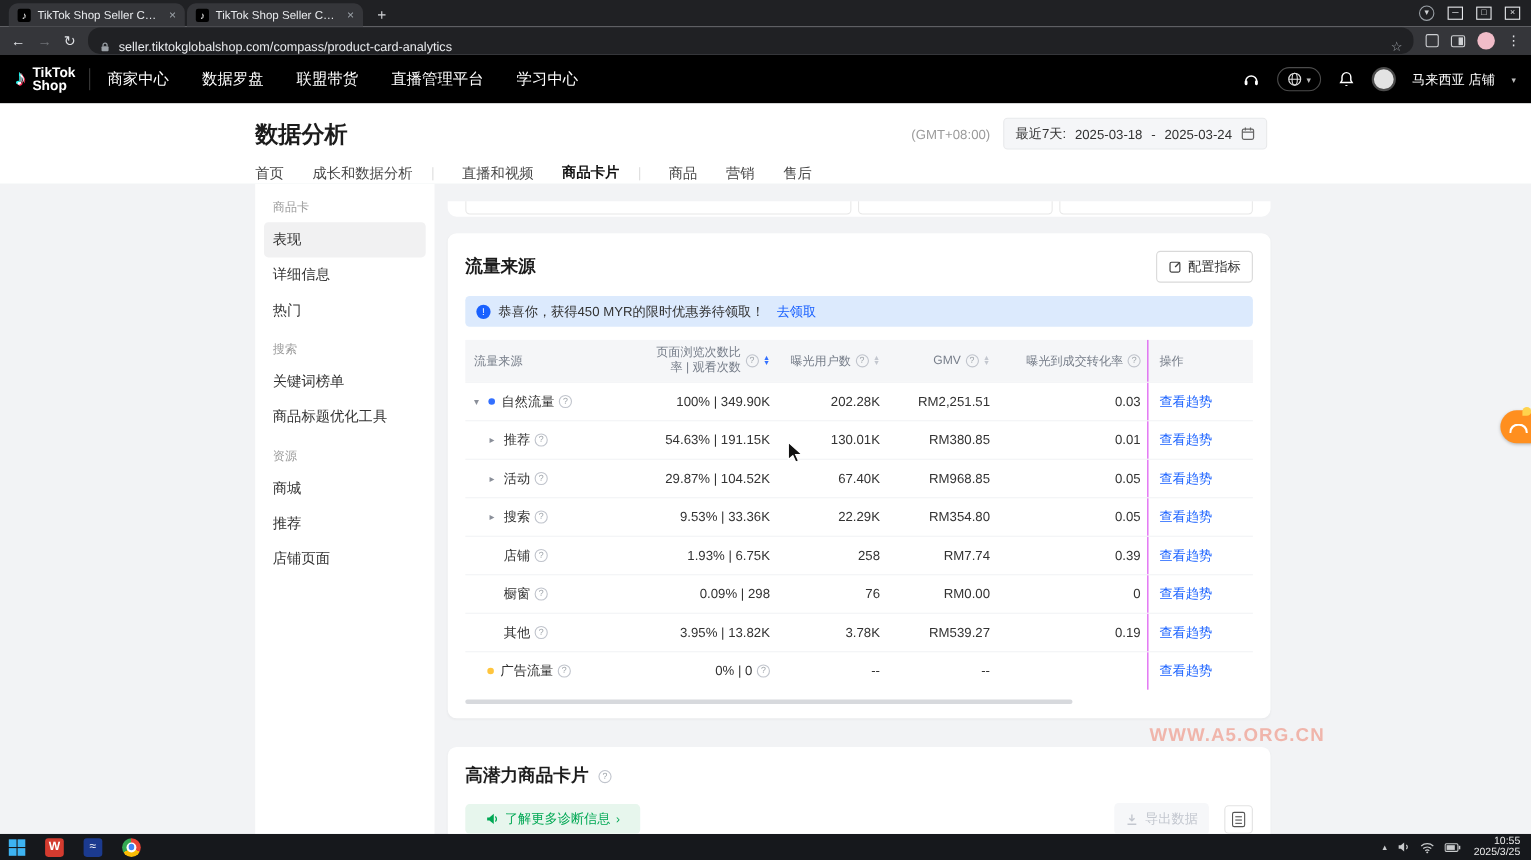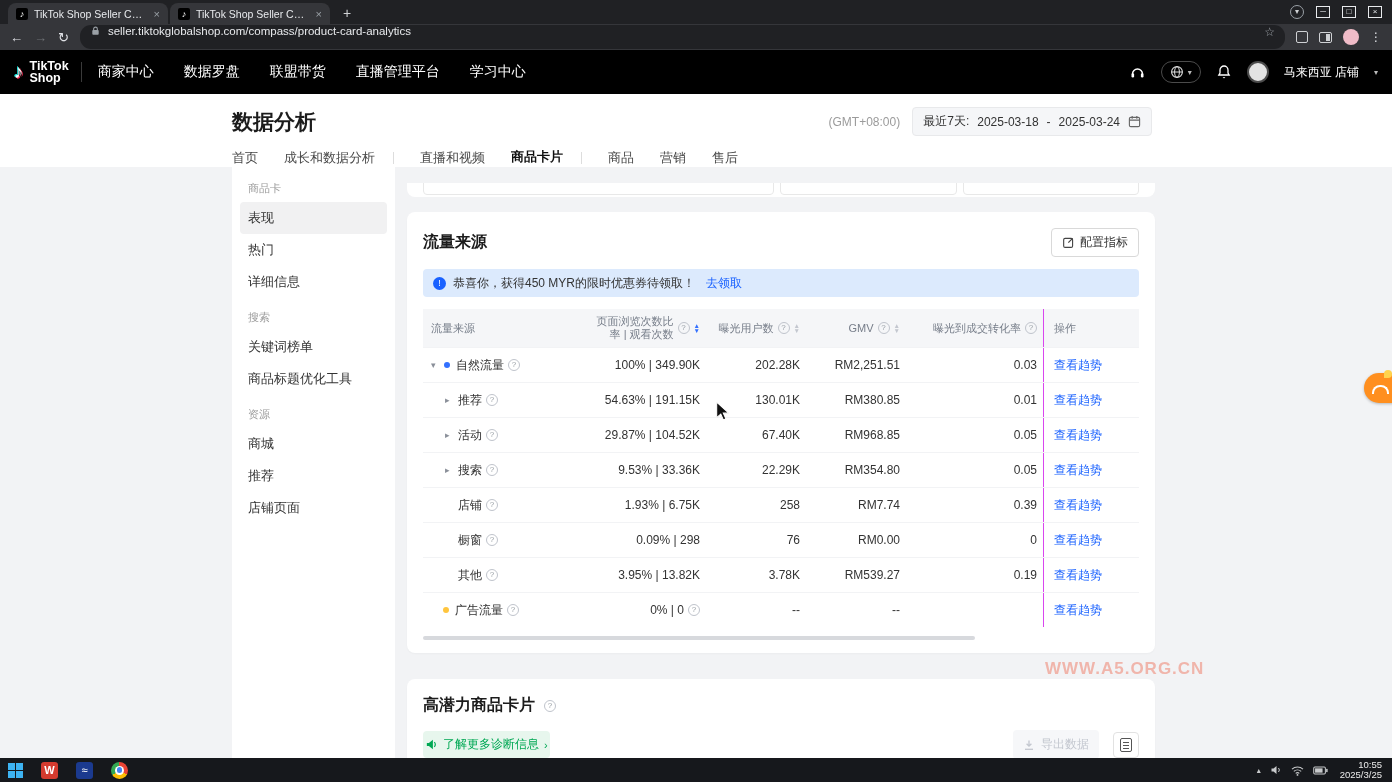--- a/index.html
+++ b/index.html
@@ -15,21 +15,21 @@
   .btab-close{color:#9aa0a6;font-size:11px;flex:none}
   .newtab{width:18px;height:18px;color:#cfd1d4;font-size:14px;text-align:center;line-height:18px;margin:0 0 2px 6px}
   .tabstrip-sp{flex:1}
   .winctl{display:flex;align-items:center;gap:12px;margin:0 10px 5px 0;color:#e8eaed}
   .circ-chev{width:14px;height:14px;border:1px solid #9aa0a6;border-radius:50%;font-size:8px;line-height:12px;text-align:center;color:#cfd1d4}
   .win-box{min-width:14px;height:12px;border:1px solid #e8eaed;font-size:8px;line-height:10px;text-align:center;padding:0 1px}
 
   .toolbar{height:26px;background:#35363a;display:flex;align-items:center;padding:0 10px;gap:11px;color:#dfe1e5}
   .nav-ic{font-size:13px;line-height:13px}
   .nav-ic.dim{color:#6e7175}
-  .addressbar{flex:1;height:24px;background:#202124;border-radius:11px;display:flex;align-items:flex-start;padding:0 10px;gap:7px;color:#e8eaed;font-size:11.5px}
+  .addressbar{flex:1;height:24px;background:#202124;border-radius:11px;display:flex;align-items:flex-end;padding:0 10px;gap:7px;color:#e8eaed;font-size:11.5px}
   .ab-star{margin-left:auto;color:#9aa0a6;font-size:12px}
   .tb-right{display:flex;align-items:center;gap:11px}
   .puzzle{width:12px;height:12px;border:1.4px solid #cfd1d4;border-radius:2px}
   .panel-ic{width:13px;height:11px;border:1.4px solid #cfd1d4;border-radius:2px;position:relative}
   .panel-ic::after{content:"";position:absolute;right:1px;top:1px;bottom:1px;width:4px;background:#cfd1d4}
   .tb-avatar{width:16px;height:16px;border-radius:50%;background:#f0bcc8}
   .menu-ic{font-size:12px}
 
   
   .ttnav{height:44px;background:#000;display:flex;align-items:center;padding:0 14px;color:#fff}
@@ -102,21 +102,21 @@
   .dot.blue{background:#3370ff}
   .dot.yellow{background:#ffc53d}
   .ind{padding-left:22px}
   .ind2{padding-left:35px}
   .ind-ad{padding-left:20px}
   .link{color:#1961ff}
   .hscroll{height:4px;background:#d7d9dd;border-radius:2px;width:552px;margin:9px 0 3px}
 
   .potential-card{margin-top:26px;padding:16px;border-radius:8px 8px 0 0}
   .sub-row{margin-top:14px;display:flex;align-items:center}
-  .diag-pill{display:flex;align-items:center;gap:5px;background:#e7f6ed;border-radius:4px;padding:5px 2px;font-size:12px;color:#00a854}
+  .diag-pill{display:flex;align-items:center;gap:5px;background:#e7f6ed;border-radius:4px;padding:5px 18px;font-size:12px;color:#00a854}
   .pill-chev{font-size:11px}
   .sp{flex:1}
   .export-btn{display:flex;align-items:center;gap:6px;background:#f6f7f9;border-radius:4px;padding:6px 10px;font-size:12px;color:#c3c7cf}
   .report-btn{width:26px;height:26px;border:1px solid #e2e2e2;border-radius:4px;margin-left:14px;display:flex;align-items:center;justify-content:center}
   .report-glyph{width:12px;height:14px;border:1.3px solid #555;border-radius:2px;position:relative}
   .report-glyph::after{content:"";position:absolute;left:2px;top:3px;width:6px;height:1.3px;background:#555;box-shadow:0 3px 0 #555,0 6px 0 #555}
 
   .watermark{position:absolute;left:1045px;top:492px;font-size:17px;font-weight:bold;color:#f0b5ab;letter-spacing:1px;white-space:nowrap}
 
   .support-widget{position:absolute;right:-4px;top:206px;width:32px;height:30px;background:#ff8f1f;border-radius:15px 4px 4px 15px;box-shadow:0 1px 3px rgba(0,0,0,.25);display:flex;align-items:center;justify-content:center}
@@ -251,22 +251,22 @@
       <span class="ptab">营销</span>
       <span class="ptab">售后</span>
     </div>
   </div>
 
   <div class="content">
 
     <div class="sidebar">
       <div class="sb-label">商品卡</div>
       <div class="sb-item active">表现</div>
+      <div class="sb-item">详细信息</div>
       <div class="sb-item">热门</div>
-      <div class="sb-item">详细信息</div>
       <div class="sb-label">搜索</div>
       <div class="sb-item">关键词榜单</div>
       <div class="sb-item">商品标题优化工具</div>
       <div class="sb-label">资源</div>
       <div class="sb-item">商城</div>
       <div class="sb-item">推荐</div>
       <div class="sb-item">店铺页面</div>
     </div>
 
     <div class="main">

